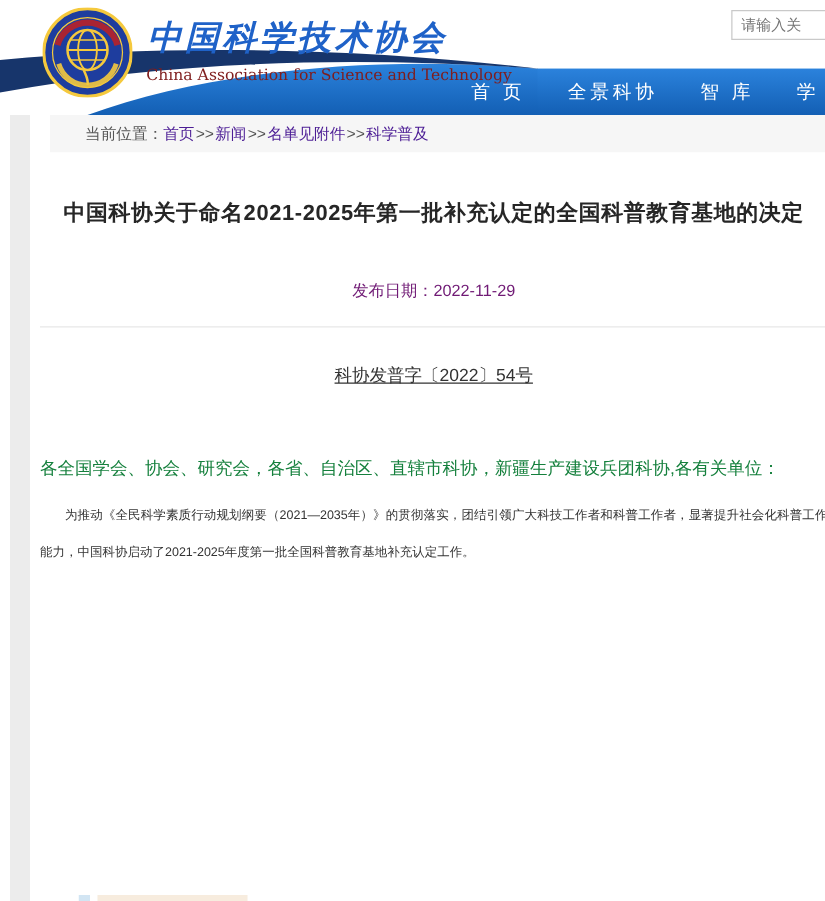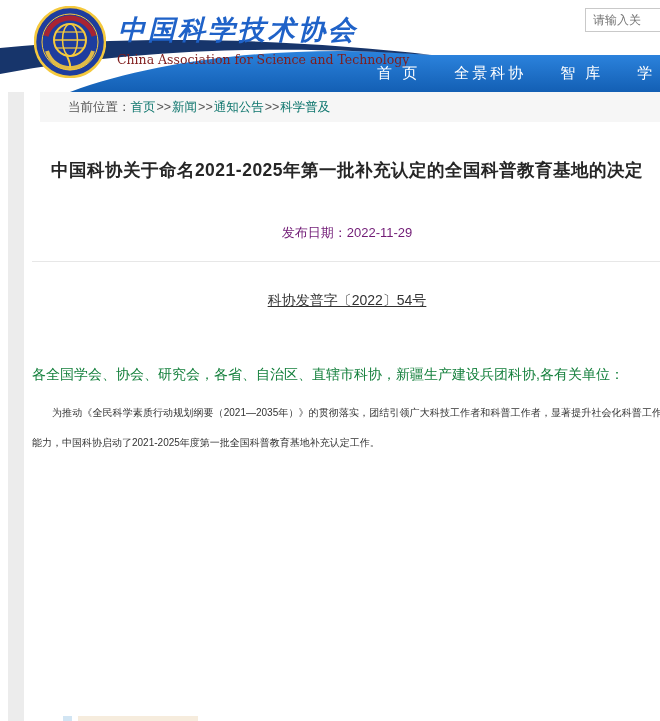--- a/index.html
+++ b/index.html
@@ -24,21 +24,21 @@
   .nav { position:absolute; top:57px; left:360px; width:300px; height:33px;
     display:flex; align-items:center; }
   .nav-item { color:#fff; font-size:15px; letter-spacing:3px; white-space:nowrap;
     padding:0 17px; cursor:pointer;text-align:right; }
   .nav-sep { width:1px; height:14px; background:rgba(255,255,255,.45); }
 
   
   .crumb-row { position:absolute; top:92px; left:0; width:660px; height:30px;
     background:#f6f6f6; display:flex; align-items:center; padding-left:28px;
     font-size:12.5px; color:#555;margin-left:40px; }
-  .crumb-row a { color:#0f766e; text-decoration:none; cursor:pointer; }
+  .crumb-row a { color:#4c1d95; text-decoration:none; cursor:pointer; }
   .crumb-sep { margin:0 1px; color:#555; }
 
   
   .gutter { position:absolute; top:92px; left:8px; width:16px; height:629px; background:#ececec; }
 
   
   .panel { position:absolute; top:122px; left:24px; width:652px; height:599px;
     background:#fff; padding:0 14px 0 8px; color:#333; }
   .art-title { margin-top:36px; text-align:center; font-size:17.5px; font-weight:bold;
     color:#262626; letter-spacing:.5px; }
@@ -109,21 +109,21 @@
 
     </div>
   </div>
 
   <div class="crumb-row">
     <span>当前位置：</span>
     <a>首页</a>
     <span class="crumb-sep">&gt;&gt;</span>
     <a>新闻</a>
     <span class="crumb-sep">&gt;&gt;</span>
-    <a>通知公告</a>
+    <a>名单见附件</a>
     <span class="crumb-sep">&gt;&gt;</span>
     <a>科学普及</a>
   </div>
 
   <div class="gutter"></div>
 
   <div class="panel">
     <h1 class="art-title">中国科协关于命名2021-2025年第一批补充认定的全国科普教育基地的决定</h1>
     <div class="pub-date">发布日期：2022-11-29</div>
     <hr class="title-rule">

